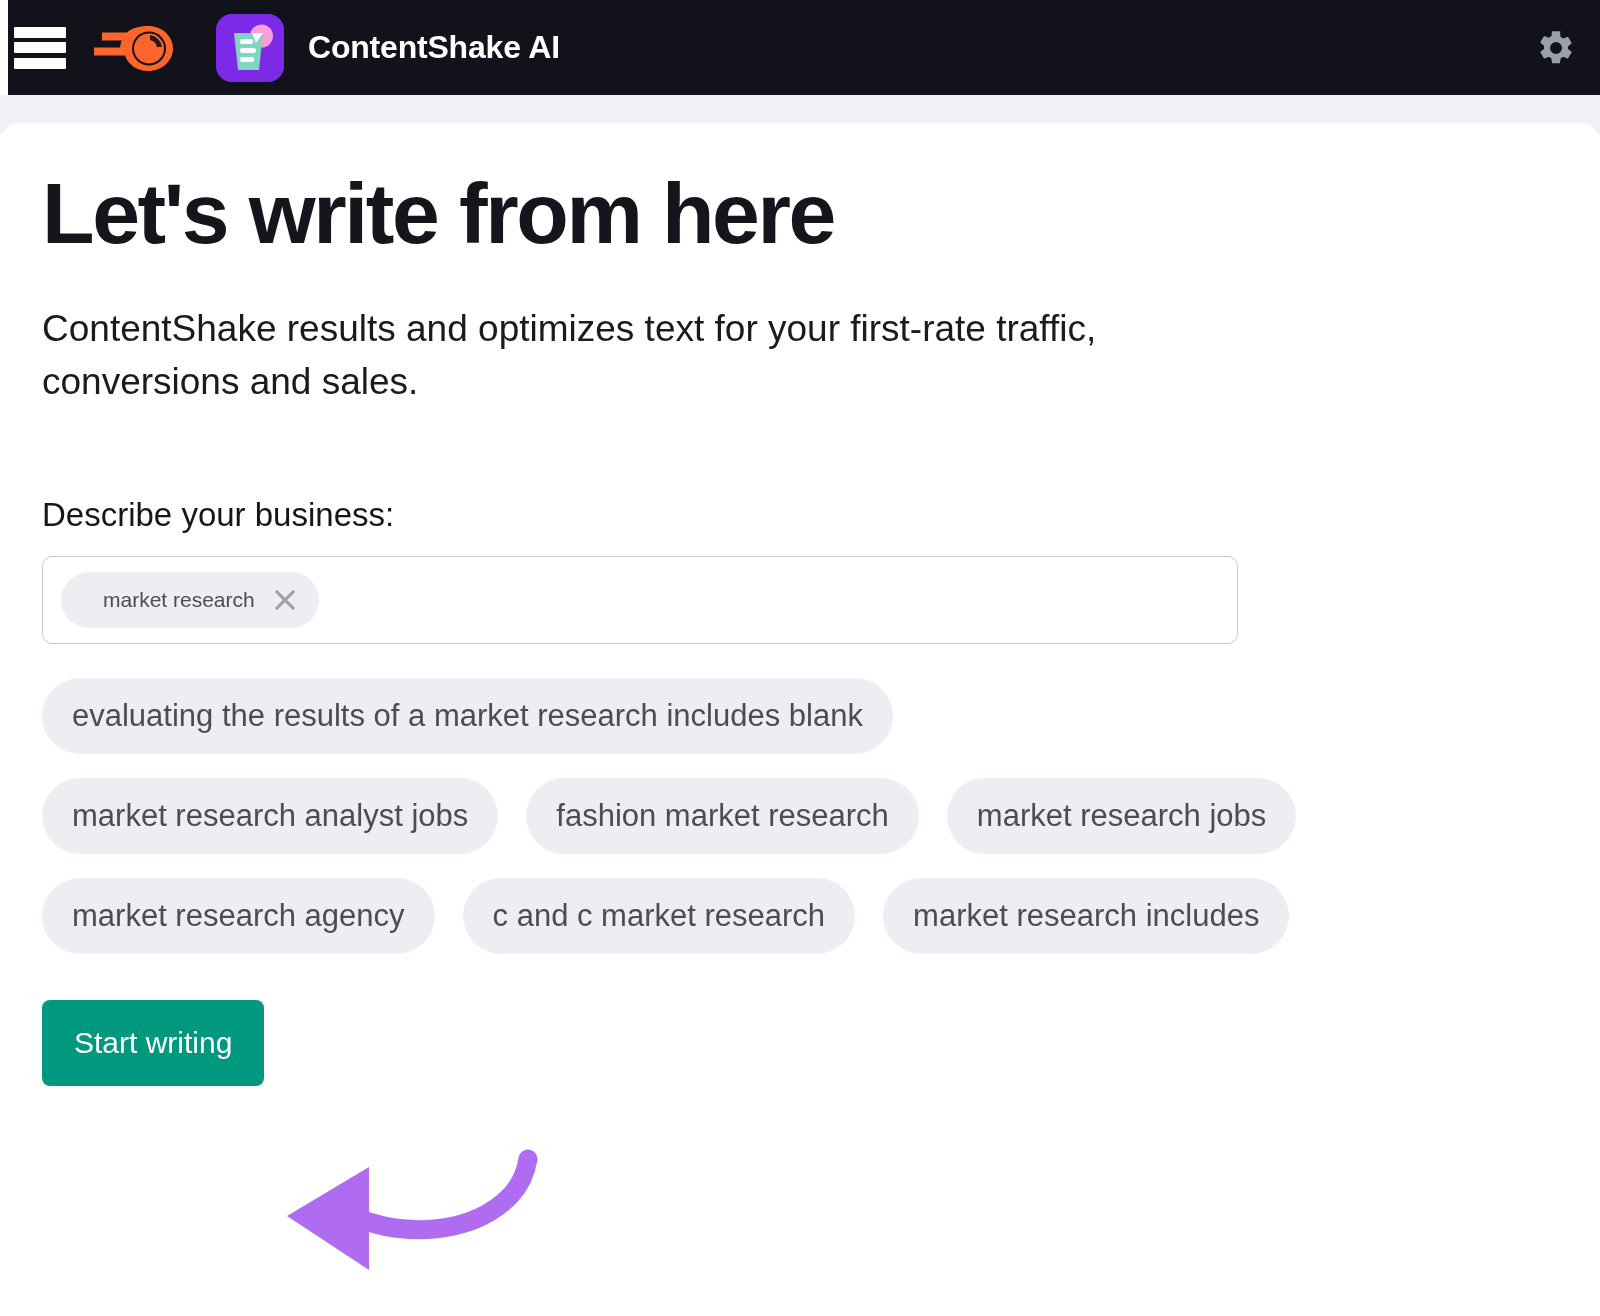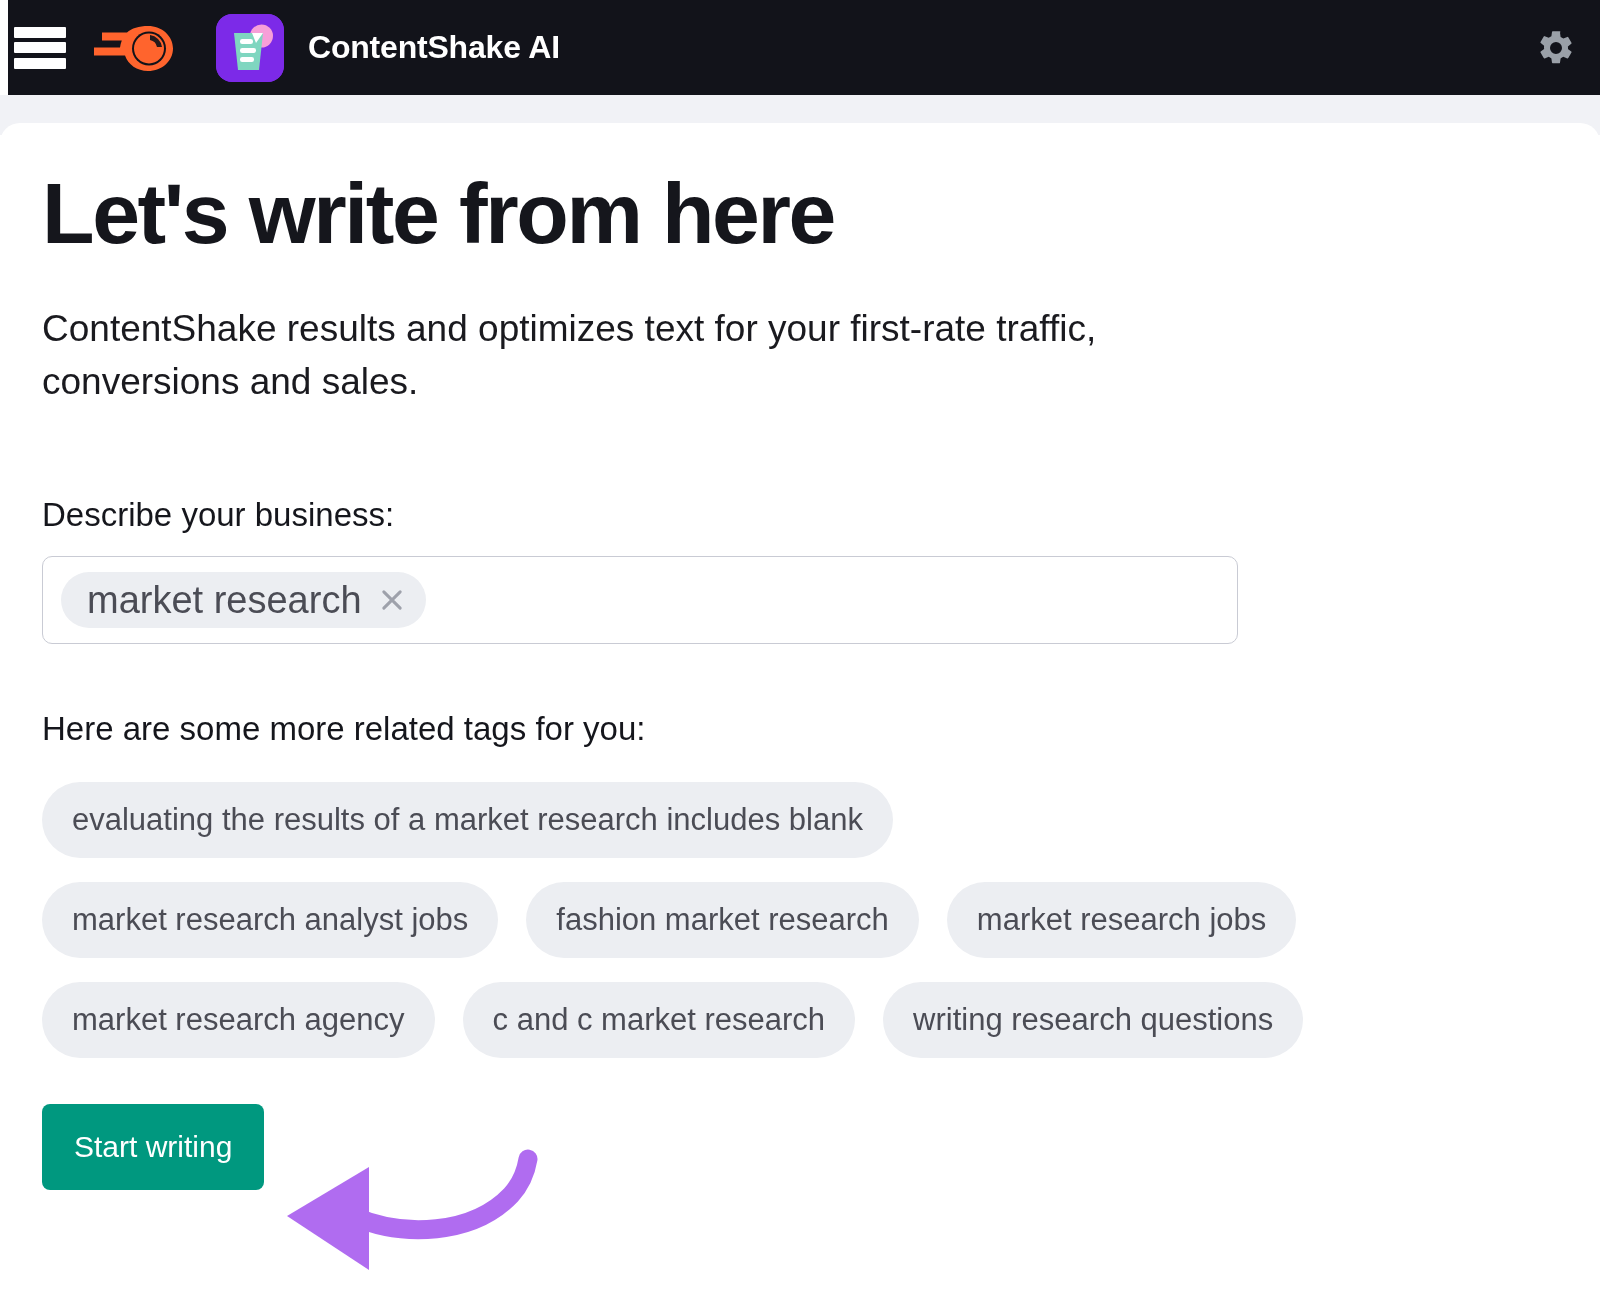--- a/index.html
+++ b/index.html
@@ -154,23 +154,24 @@
   .chip {
     display: inline-flex;
     align-items: center;
     height: 56px;
     padding: 0 20px 0 26px;
     background: #eceef2;
     border-radius: 28px;
     gap: 16px;
   }
   .chip-text {
-    font-size: 38px;
+    font-size: 21px;
     color: #4b4c55;
     white-space: nowrap;
+    margin-left: 16px;
   }
   .chip-close {
     width: 28px;
     height: 28px;
     display: inline-flex;
     align-items: center;
     justify-content: center;
     cursor: pointer;
     flex: 0 0 auto;
   }
@@ -290,35 +291,34 @@
       <span class="chip">
         <span class="chip-text">market research</span>
         <span class="chip-close">
           <svg width="28" height="28" viewBox="0 0 24 24">
             <path d="M5 5 L19 19 M19 5 L5 19" stroke="#9ea1ab" stroke-width="2.6" stroke-linecap="round"></path>
           </svg>
         </span>
       </span>
     </div>
 
-    <div class="related-label">Here are some more related tags for you:</div>
 
     <div class="tag-rows">
       <div class="tag-row">
         <span class="tag-pill">evaluating the results of a market research includes blank</span>
       </div>
       <div class="tag-row">
         <span class="tag-pill">market research analyst jobs</span>
         <span class="tag-pill">fashion market research</span>
         <span class="tag-pill">market research jobs</span>
       </div>
       <div class="tag-row">
         <span class="tag-pill">market research agency</span>
         <span class="tag-pill">c and c market research</span>
-        <span class="tag-pill">writing research questions</span>
+        <span class="tag-pill">market research includes</span>
       </div>
     </div>
 
     <button class="start-btn">Start writing</button>
 
   </div>
 </div>
 
 <div class="annot-arrow">
   <svg width="270" height="140" viewBox="0 0 270 140">

